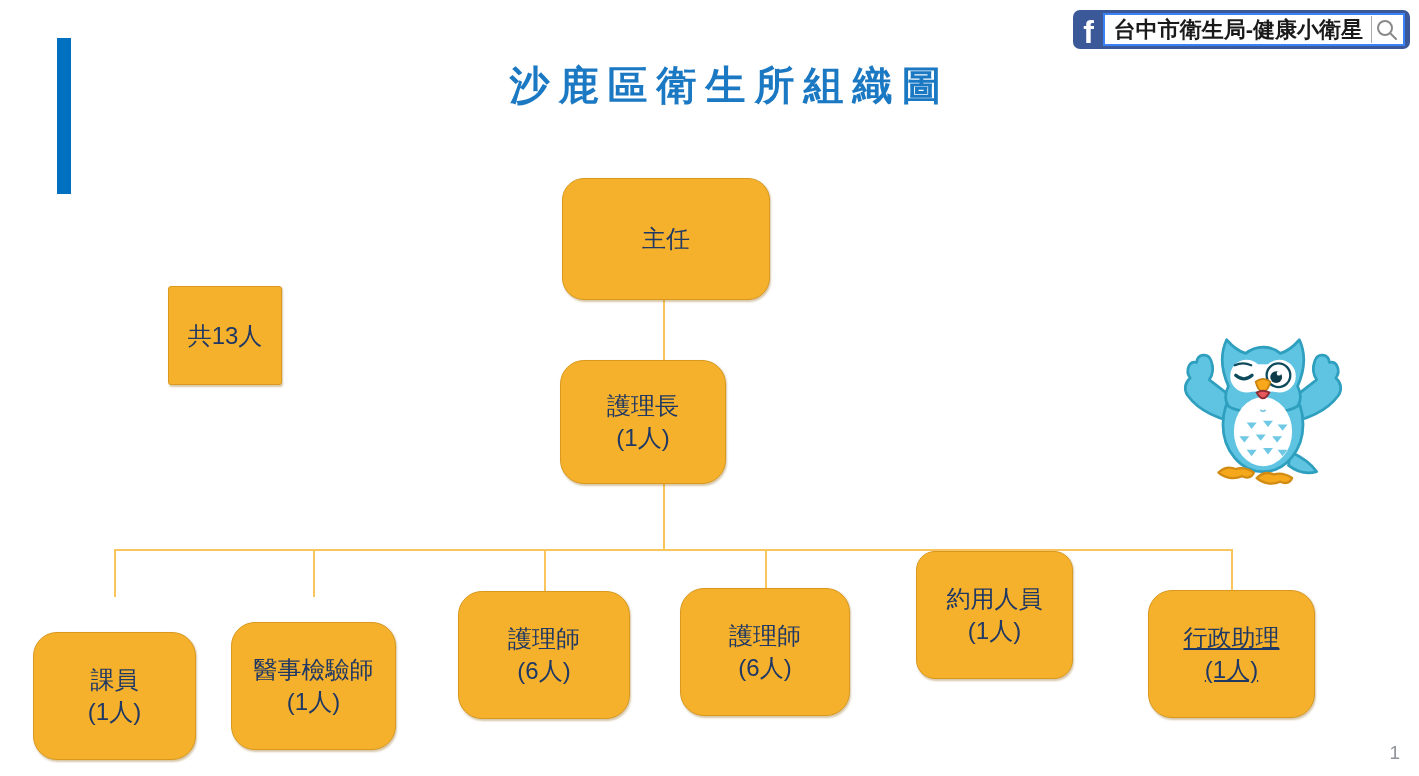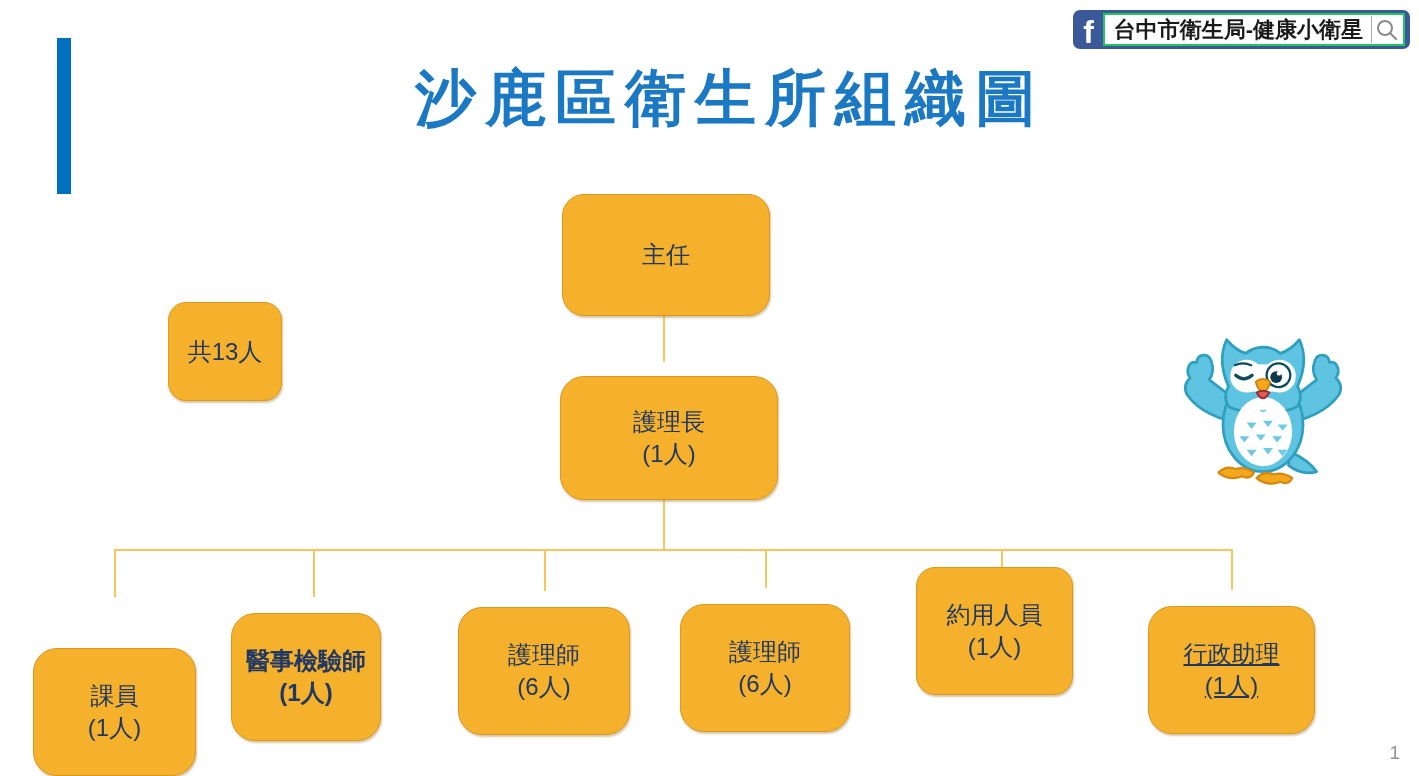--- a/index.html
+++ b/index.html
@@ -4,49 +4,48 @@
 <style>
   * { margin:0; padding:0; box-sizing:border-box; }
   html,body { background:#ffffff; }
   .slide {
     position:relative; width:1419px; height:776px; background:#ffffff;
     overflow:hidden; font-family:"Liberation Sans", sans-serif;
   }
   .accent-bar { position:absolute; left:57px; top:38px; width:14px; height:156px; background:#0070C0; }
   .title {
     position:absolute; left:0; top:58px; width:100%; text-align:center;
-    font-size:61px; font-weight:bold; color:#1B78C2; letter-spacing:9px; white-space:nowrap;padding-left:41px;
+    font-size:40px; font-weight:bold; color:#1B78C2; letter-spacing:9px; white-space:nowrap;padding-left:41px;
   }
   
   .fb-badge {
     position:absolute; top:10px; right:9px; height:39px;
     display:flex; align-items:center; background:#3B5998;
     border-radius:7px; padding:3px 5px 3px 2px; cursor:pointer;
   }
   .fb-f {
     color:#ffffff; font-size:32px; font-weight:bold; width:28px; text-align:center;
     line-height:30px; padding-top:4px;
   }
   .fb-box {
     display:flex; align-items:center; background:#ffffff;
-    border:2px solid #22c55e; height:33px; padding:0 4px 0 9px;
+    border:2px solid #3b82f6; height:33px; padding:0 4px 0 9px;
   }
   .fb-text { font-size:22px; font-weight:bold; color:#1a1a1a; white-space:nowrap; }
   .fb-divider { width:1px; height:27px; background:#aaaaaa; margin:0 3px 0 8px; }
   .fb-search { display:block; }
   
   .node {
     position:absolute; display:flex; flex-direction:column; align-items:center; justify-content:center;
     background:#F6B12C; border:1px solid #D9991F; color:#1F3864;
     font-size:24px; line-height:1.32; text-align:center;
     box-shadow:1px 1.5px 2px rgba(140,95,10,0.35);
-    margin-top:16px;
   }
   .r22 { border-radius:22px; }
-  .r18 { border-radius:18px; }
+  .r18 { border-radius:3px; }
   .r24 { border-radius:24px; }
   
   .line { position:absolute; background:#FBC55E; }
   .vline { width:1.5px; }
   .hline { height:1.5px; }
   .pagenum { position:absolute; top:742px; right:19px; font-size:19px; color:#8F9399; }
   .owl { position:absolute; left:1172px; top:326px; }
 </style>
 </head>
 <body>
@@ -80,31 +79,31 @@
   <div class="line vline" style="left:1231px; top:549px; height:41px;"></div>
 
   <div class="node r22" style="left:562px; top:178px; width:208px; height:122px;">
     <div>主任</div>
   </div>
 
   <div class="node r18" style="left:168px; top:286px; width:114px; height:99px;">
     <div>共13人</div>
   </div>
 
-  <div class="node r24" style="left:560px; top:360px; width:218px; height:124px;">
+  <div class="node r24" style="left:560px; top:360px; width:166px; height:124px;">
     <div>護理長</div>
     <div>(1人)</div>
   </div>
 
   <div class="node r24" style="left:33px; top:632px; width:163px; height:128px;">
     <div>課員</div>
     <div>(1人)</div>
   </div>
 
-  <div class="node r24" style="left:231px; top:597px; width:150px; height:128px;font-weight:bold;">
+  <div class="node r24" style="left:231px; top:622px; width:165px; height:128px;">
     <div>醫事檢驗師</div>
     <div>(1人)</div>
   </div>
 
   <div class="node r24" style="left:458px; top:591px; width:172px; height:128px;">
     <div>護理師</div>
     <div>(6人)</div>
   </div>
 
   <div class="node r24" style="left:680px; top:588px; width:170px; height:128px;">

